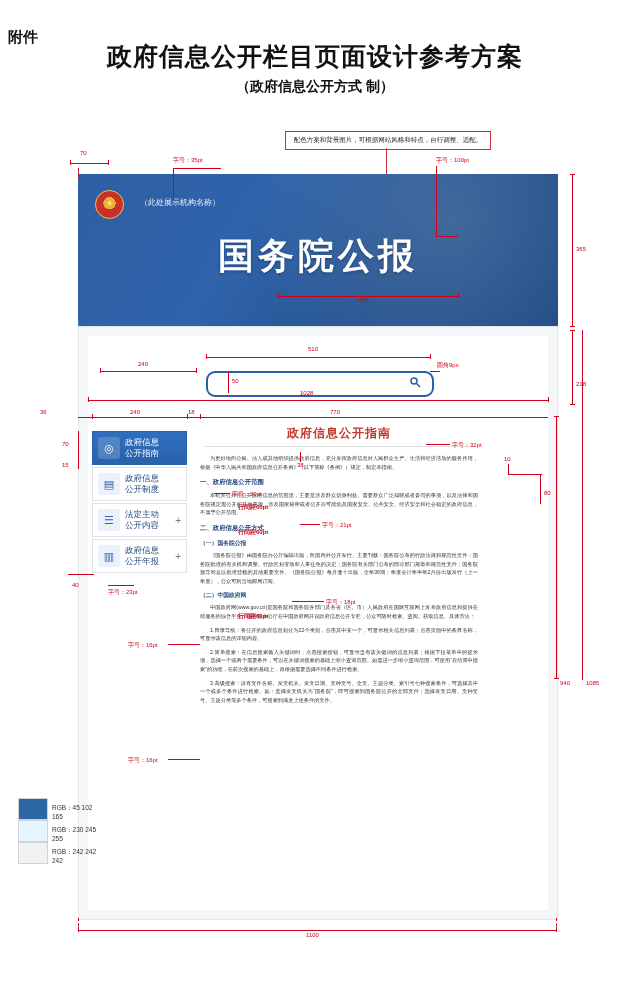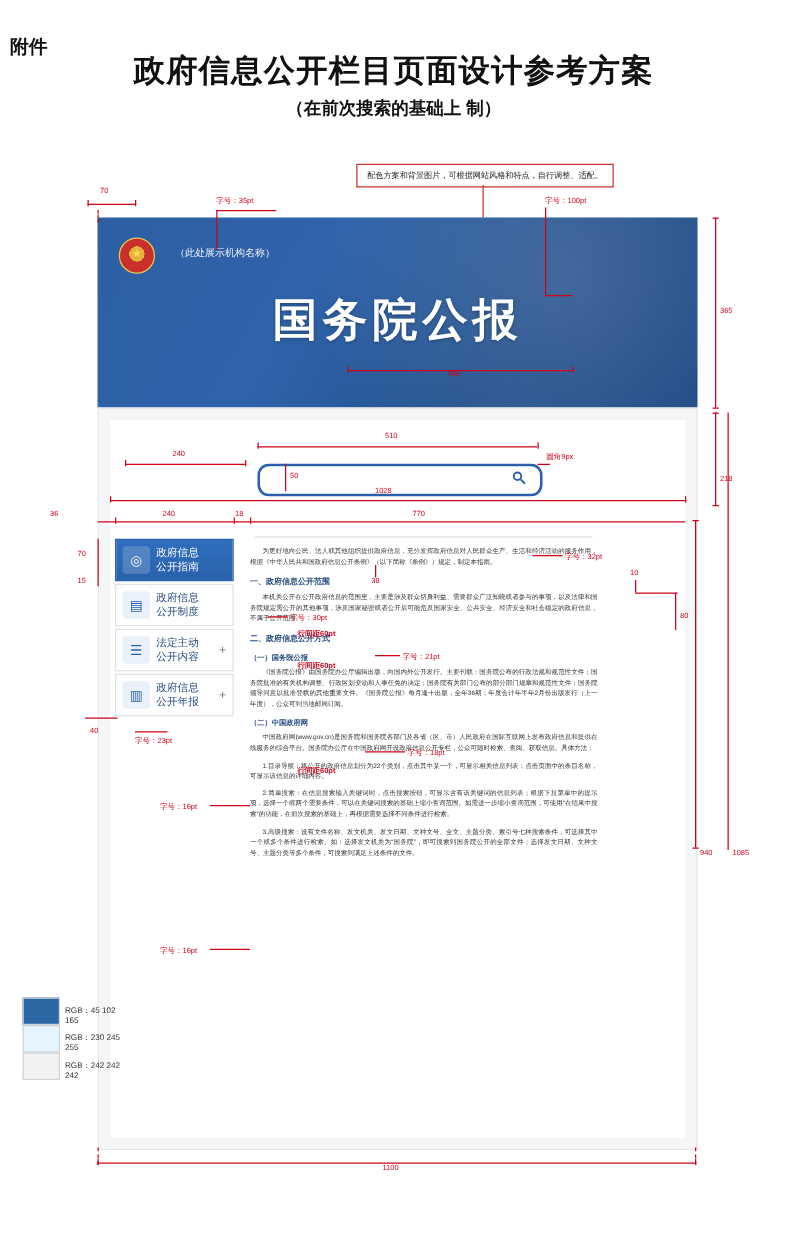--- a/index.html
+++ b/index.html
@@ -83,21 +83,21 @@
   #color-title{left:18px;top:818px;font-size:9px;font-weight:bold;color:#d0021b;}
   .swatch{position:absolute;left:18px;width:28px;height:20px;border:1px solid #cfd3d8;}
   .swatch-label{position:absolute;left:52px;font-size:6.5px;color:#333;}
   #sw-stack{position:absolute;left:18px;top:798px;width:84px;height:42px;}
 </style>
 </head>
 <body>
 
 <div class="abs" id="attach-label">附件</div>
 <div class="abs" id="doc-title">政府信息公开栏目页面设计参考方案</div>
-<div class="abs" id="doc-subtitle">（在前次搜索的基础上 制）</div>
+<div class="abs" id="doc-subtitle">（政府信息公开方式 制）</div>
 
 <div class="abs" id="note-box">配色方案和背景图片，可根据网站风格和特点，自行调整、适配。</div>
 <div class="abs" id="note-line"></div>
 
 <div class="abs" id="banner"></div>
 <div class="abs" id="emblem">
     <span class="star">★</span>
   </div>
 <div class="abs" id="org-name">（此处展示机构名称）</div>
 <div class="abs" id="banner-title">国务院公报</div>
@@ -128,20 +128,21 @@
   <span class="nav-txt">法定主动<br>公开内容</span>
   <span class="nav-plus">+</span>
 </div>
 <div class="nav-item" style="top:539px;">
   <span class="nav-ico">▥</span>
   <span class="nav-txt">政府信息<br>公开年报</span>
   <span class="nav-plus">+</span>
 </div>
 
 <div class="abs" id="article">
+  <div id="art-title">政府信息公开指南</div>
   <div id="art-rule"></div>
   <div id="art-body">
       <div class="p indent">为更好地向公民、法人或其他组织提供政府信息，充分发挥政府信息对人民群众生产、生活和经济活动的服务作用，根据《中华人民共和国政府信息公开条例》（以下简称《条例》）规定，制定本指南。</div>
       <div class="h2">一、政府信息公开范围</div>
       <div class="p indent">本机关公开在公开政府信息的范围里，主要是涉及群众切身利益、需要群众广泛知晓或者参与的事项，以及法律和国务院规定需公开的其他事项，涉及国家秘密或者公开后可能危及国家安全、公共安全、经济安全和社会稳定的政府信息，不属于公开范围。</div>
       <div class="h2">二、政府信息公开方式</div>
       <div class="h3">（一）国务院公报</div>
       <div class="p indent">《国务院公报》由国务院办公厅编辑出版，向国内外公开发行。主要刊载：国务院公布的行政法规和规范性文件；国务院批准的有关机构调整、行政区划变动和人事任免的决定；国务院有关部门公布的部分部门规章和规范性文件；国务院颁导同意以批准登载的其他重要文件。《国务院公报》每月逢十出版，全年36期；年度会计年半年2月份出版发行（上一年度），公众可到当地邮局订阅。</div>
       <div class="h3">（二）中国政府网</div>
       <div class="p indent">中国政府网(www.gov.cn)是国务院和国务院各部门及各省（区、市）人民政府在国际互联网上发布政府信息和提供在线服务的综合平台。国务院办公厅在中国政府网开设政府信息公开专栏，公众可随时检索、查阅、获取信息。具体方法：</div>

